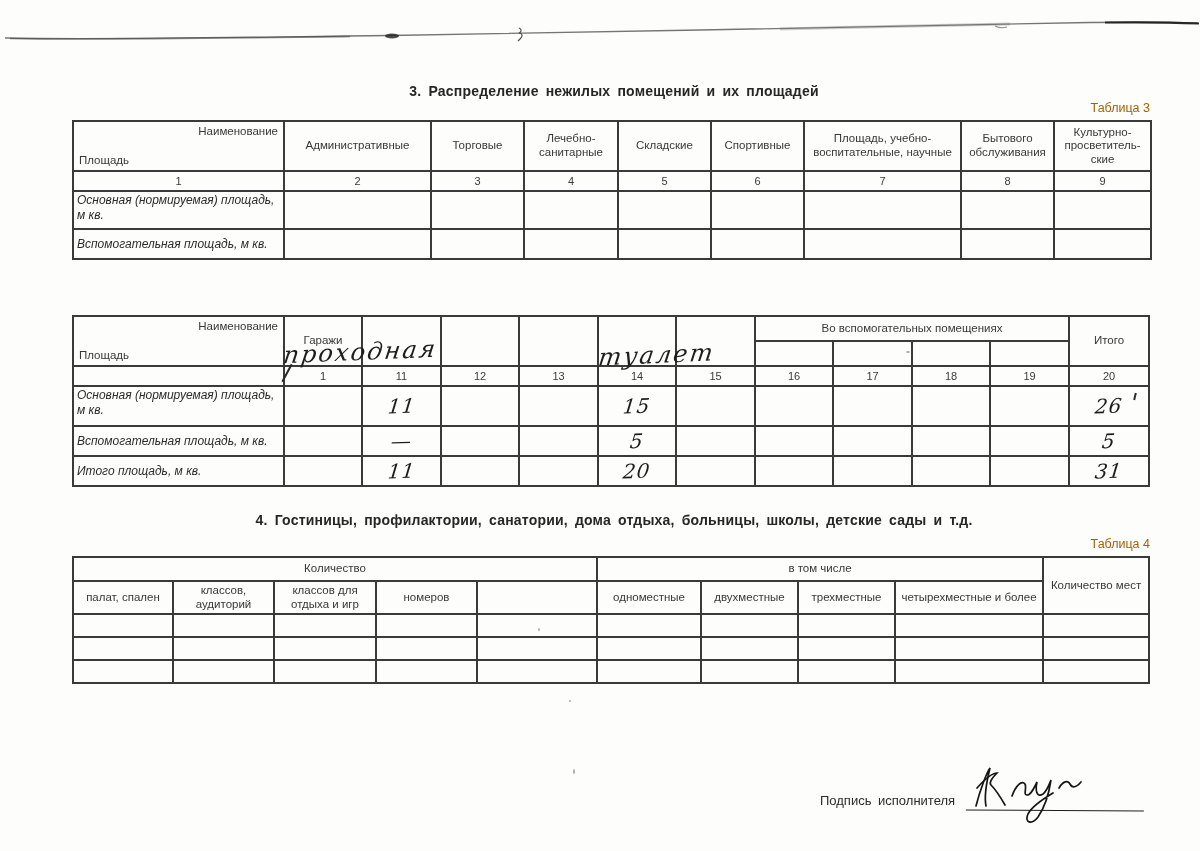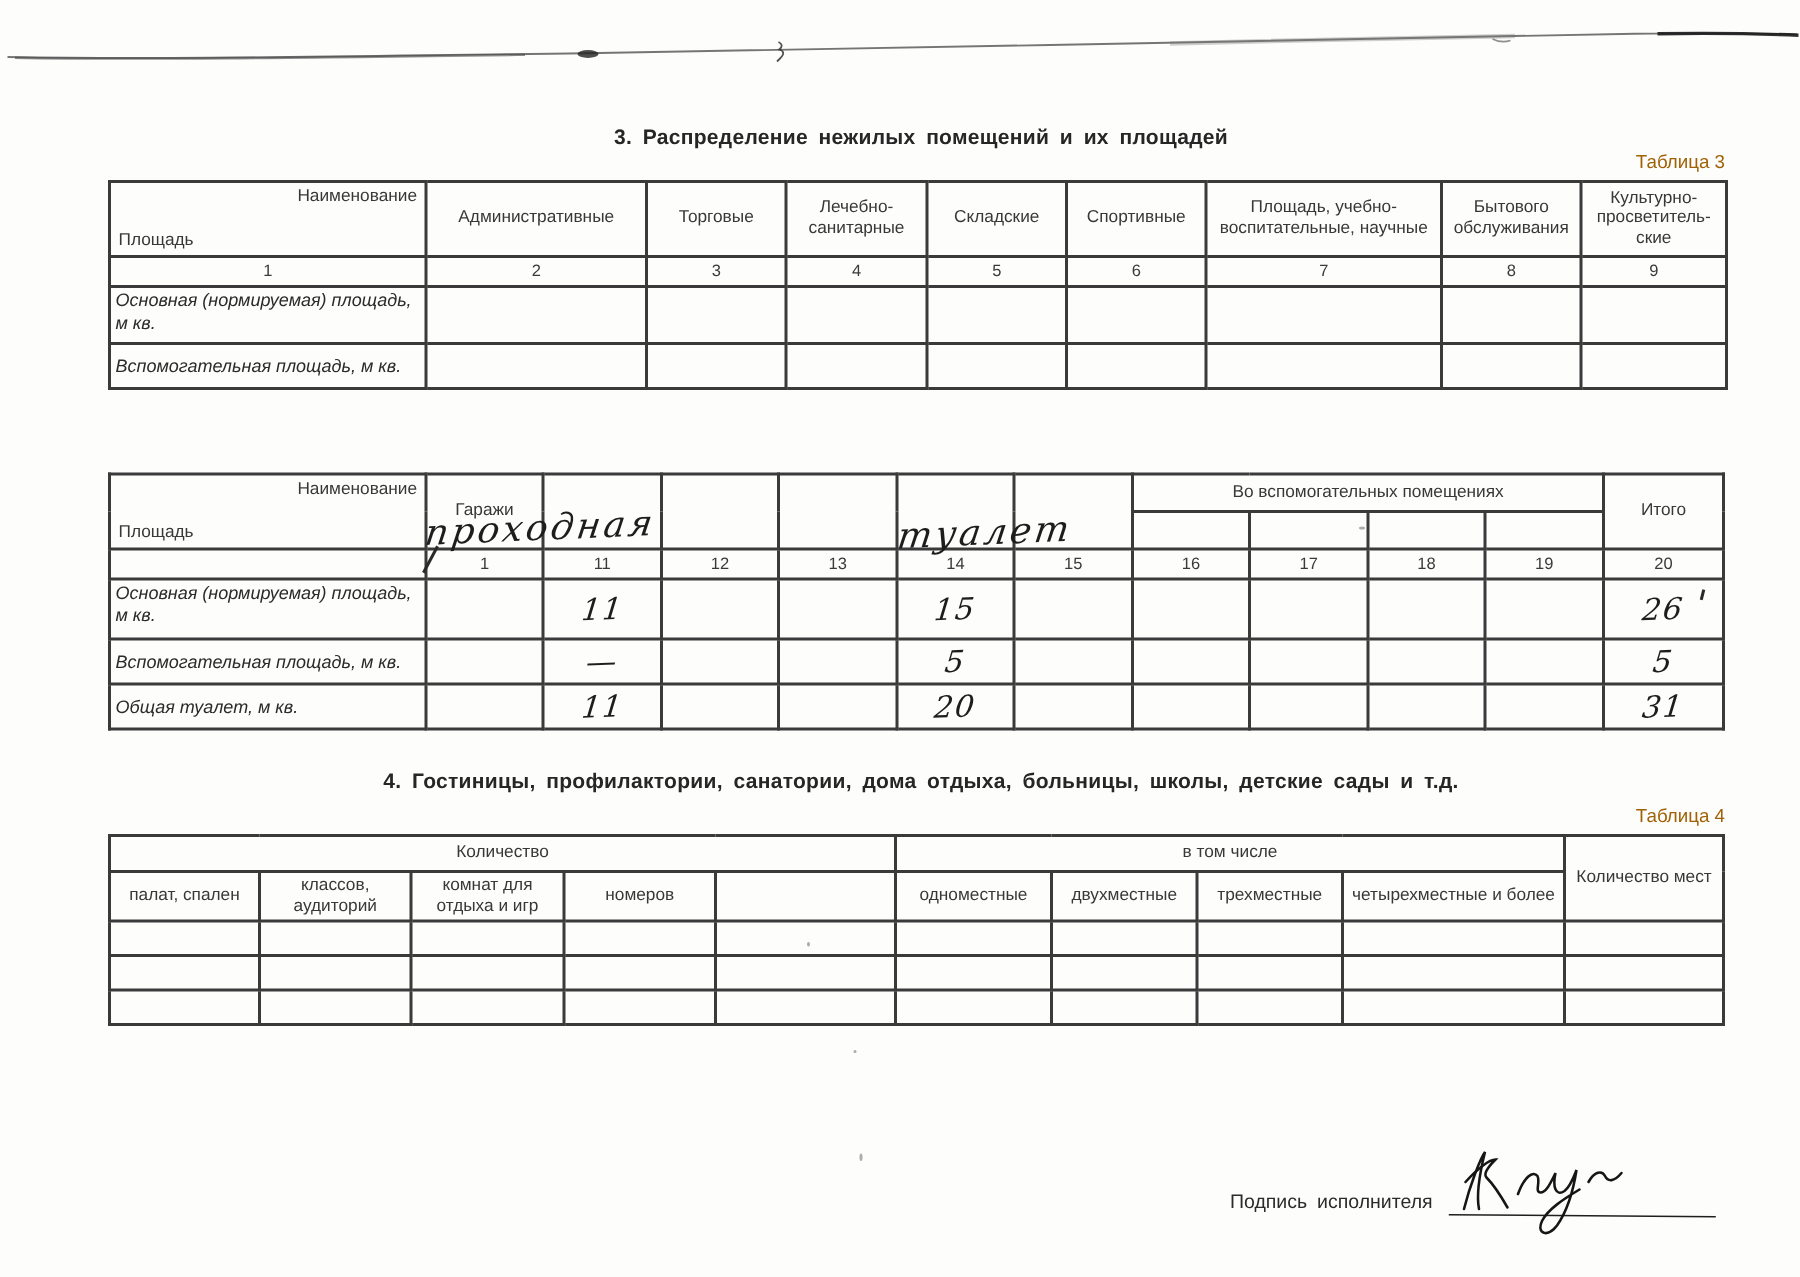--- a/index.html
+++ b/index.html
@@ -211,21 +211,21 @@
       <td></td>
       <td class="vcell"><span class="hand hv">5</span></td>
       <td></td>
       <td></td>
       <td></td>
       <td></td>
       <td></td>
       <td class="vcell"><span class="hand hv">5</span></td>
     </tr>
     <tr style="height:30px">
-      <td class="rowlabel">Общая  туалет, м кв.</td>
+      <td class="rowlabel">Итого  площадь, м кв.</td>
       <td></td>
       <td class="vcell"><span class="hand hv">11</span></td>
       <td></td>
       <td></td>
       <td class="vcell"><span class="hand hv">20</span></td>
       <td></td>
       <td></td>
       <td></td>
       <td></td>
       <td></td>
@@ -258,21 +258,21 @@
     </colgroup>
     <tbody>
         <tr style="height:24px">
       <td class="hcell" colspan="5">Количество</td>
       <td class="hcell" colspan="4">в  том  числе</td>
       <td class="hcell" rowspan="2">Количество мест</td>
     </tr>
     <tr style="height:33px">
       <td class="hcell">палат, спален</td>
       <td class="hcell">классов, аудиторий</td>
-      <td class="hcell">комнат для отдыха и игр</td>
+      <td class="hcell">классов для отдыха и игр</td>
       <td class="hcell">номеров</td>
       <td class="hcell"></td>
       <td class="hcell">одноместные</td>
       <td class="hcell">двухместные</td>
       <td class="hcell">трехместные</td>
       <td class="hcell">четырехместные и  более</td>
     </tr>
     <tr style="height:23px">
       <td></td>
           <td></td>

